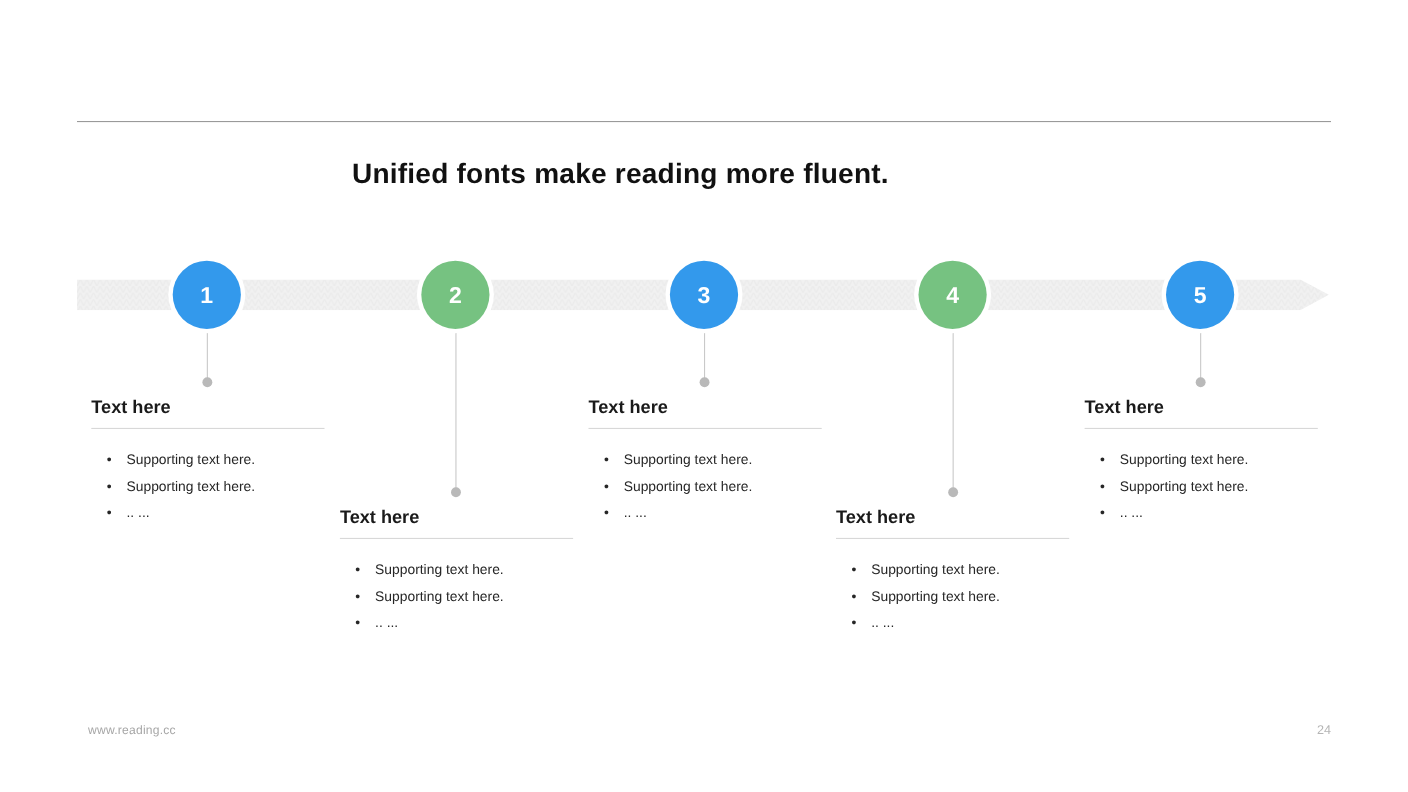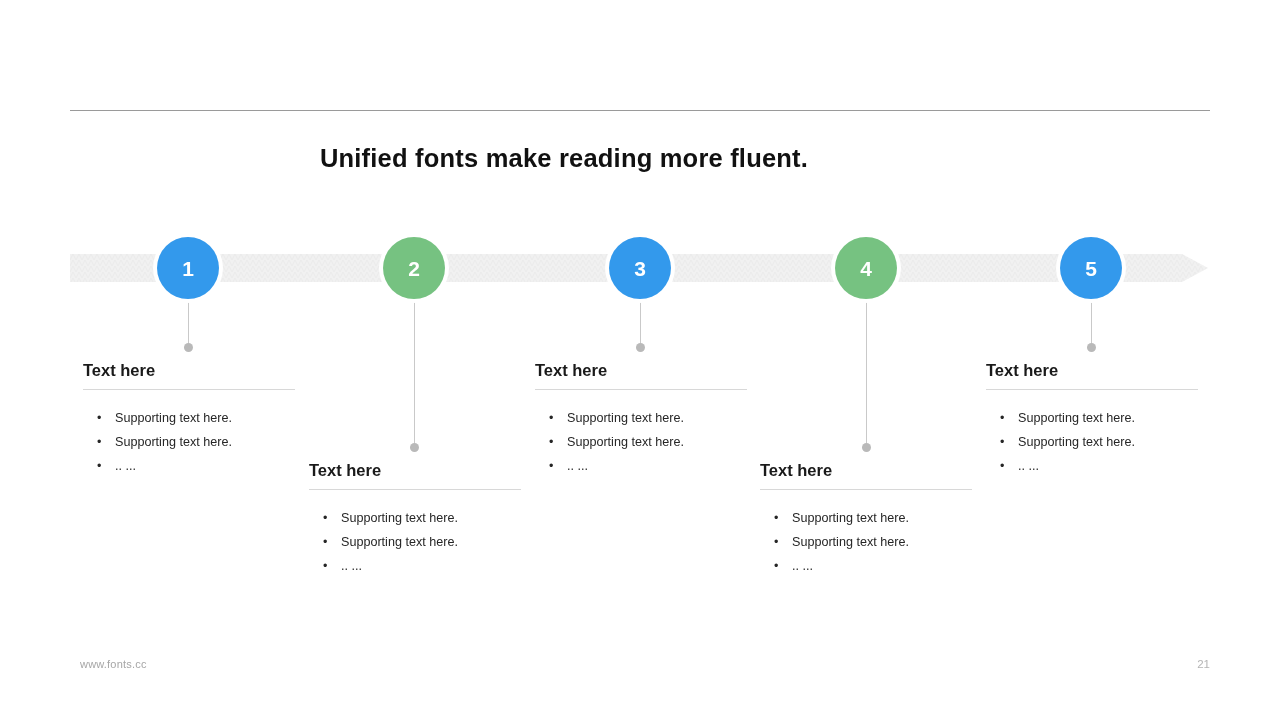--- a/index.html
+++ b/index.html
@@ -311,16 +311,16 @@
         <span class="bullet-marker">•</span>
         <span>Supporting  text here.</span>
       </li>
       <li class="bullet">
         <span class="bullet-marker">•</span>
         <span>.. ...</span>
       </li>
     </ul>
   </div>
 
-  <div class="footer-left">www.fonts.cc</div>
-  <div class="footer-right">21</div>
+  <div class="footer-left">www.reading.cc</div>
+  <div class="footer-right">24</div>
 
 </div>
 
 </body></html>

